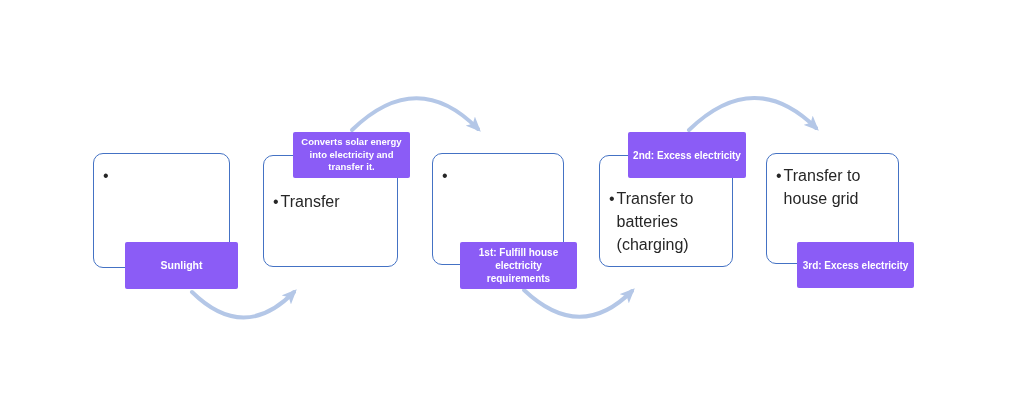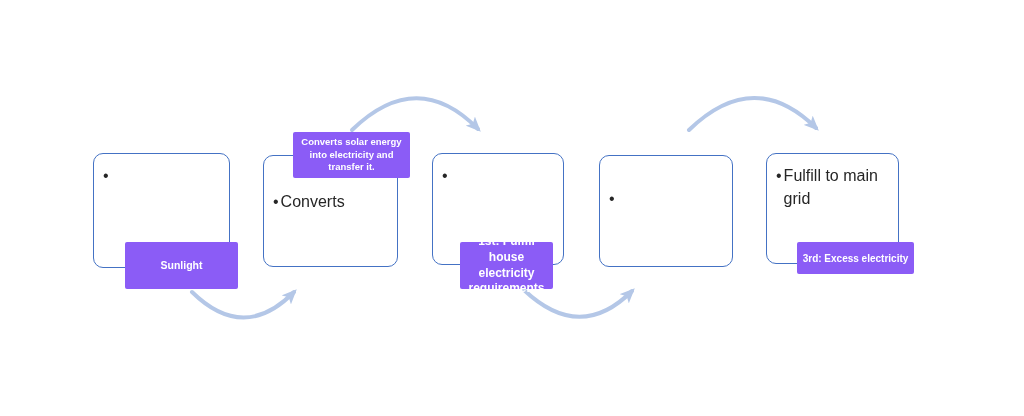--- a/index.html
+++ b/index.html
@@ -42,23 +42,23 @@
     justify-content:center;
     text-align:center;
     box-sizing:border-box;
     padding:3px 6px;
     z-index:2;
     line-height:1.3;
   }
   .badge.nowrap{white-space:nowrap;}
   #b1{left:125px;top:242px;width:113px;height:47px;font-size:10.5px;text-align:center;}
   #b2{left:293px;top:132px;width:117px;height:46px;font-size:9.5px;}
-  #b3{left:460px;top:242px;width:93px;height:47px;font-size:12px;}
+  #b3{left:460px;top:242px;width:117px;height:47px;font-size:10px;}
   #b4{left:628px;top:132px;width:118px;height:46px;font-size:10px;}
-  #b5{left:797px;top:242px;width:117px;height:32px;font-size:10px;}
+  #b5{left:797px;top:242px;width:117px;height:46px;font-size:10px;}
 
   #box1{left:93px; top:153px;width:137px;height:115px;}
   #box2{left:263px;top:155px;width:135px;height:112px;}
   #box3{left:432px;top:153px;width:132px;height:112px;}
   #box4{left:599px;top:155px;width:134px;height:112px;}
   #box5{left:766px;top:153px;width:133px;height:111px;}
 
   #box1 .box-text{padding:10px 6px 0 9px;}
   #box2 .box-text{padding:34px 6px 0 9px;}
   #box3 .box-text{padding:10px 6px 0 9px;}
@@ -87,39 +87,41 @@
   <div class="step-box" id="box1">
     <div class="box-text">
       <span class="bullet">•</span>
     </div>
   </div>
   <div class="badge nowrap" id="b1">Sunlight</div>
 
   <div class="step-box" id="box2">
     <div class="box-text">
       <span class="bullet">•</span>
-      <span class="label">Converts</span>
+      <span class="label">Transfer</span>
     </div>
   </div>
   <div class="badge" id="b2">Converts solar energy into electricity and transfer it.</div>
 
   <div class="step-box" id="box3">
     <div class="box-text">
       <span class="bullet">•</span>
     </div>
   </div>
   <div class="badge" id="b3">1st: Fulfill house electricity requirements</div>
 
   <div class="step-box" id="box4">
     <div class="box-text">
       <span class="bullet">•</span>
+      <span class="label">Transfer to batteries (charging)</span>
     </div>
   </div>
+  <div class="badge nowrap" id="b4">2nd: Excess electricity</div>
 
   <div class="step-box" id="box5">
     <div class="box-text">
       <span class="bullet">•</span>
-      <span class="label">Fulfill to main grid</span>
+      <span class="label">Transfer to house grid</span>
     </div>
   </div>
   <div class="badge nowrap" id="b5">3rd: Excess electricity</div>
 
 </div>
 
 </body></html>

